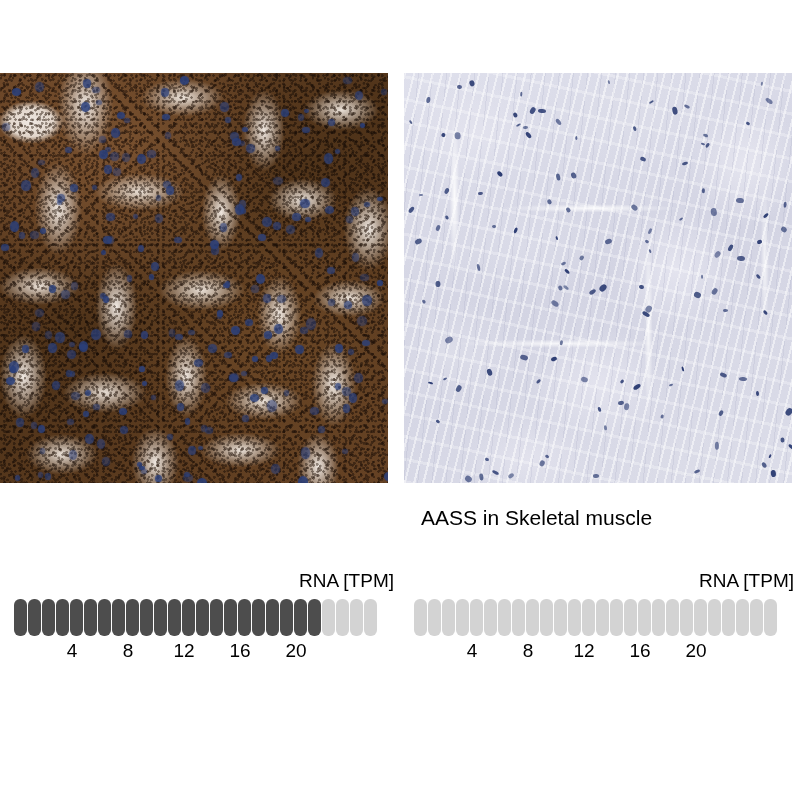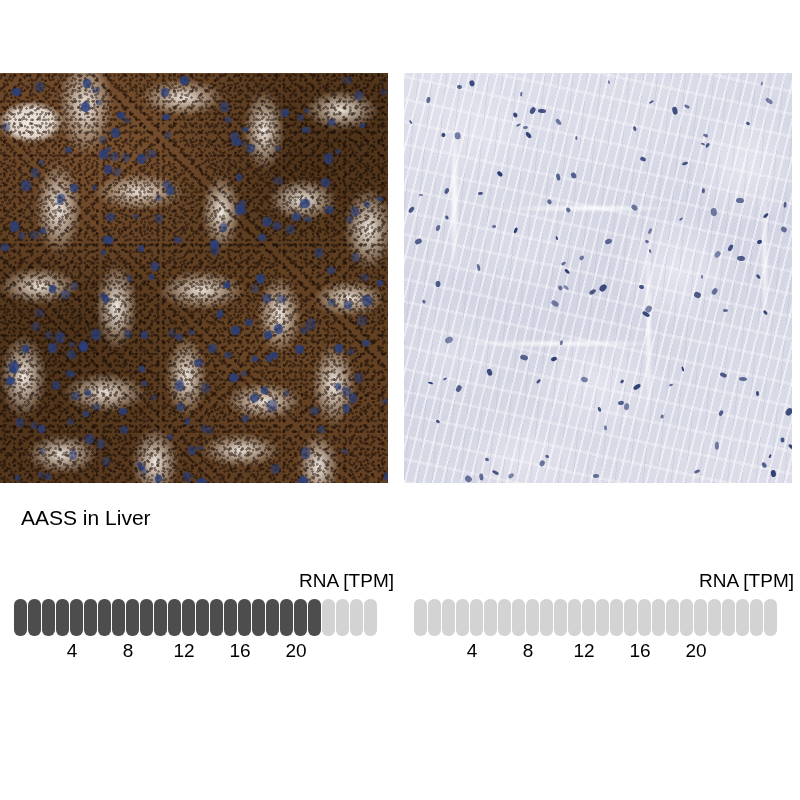--- a/index.html
+++ b/index.html
@@ -499,21 +499,21 @@
           <div class="nuc" style="width: 3.7px; height: 1.6px; left: 10.07%; top: 74.31%; border-radius: 50%; transform: rotate(-30deg); background: rgba(35, 52, 108, 0.75);"></div>
           <div class="nuc" style="width: 7.9px; height: 4px; left: 86.23%; top: 74.16%; border-radius: 50%; transform: rotate(3deg); background: rgba(35, 52, 108, 0.68);"></div>
           <div class="nuc" style="width: 6.8px; height: 4.9px; left: 45.54%; top: 74.16%; border-radius: 50%; transform: rotate(15deg); background: rgba(35, 52, 108, 0.56);"></div>
           <div class="nuc" style="width: 7.3px; height: 5px; left: 56.45%; top: 80.68%; border-radius: 50%; transform: rotate(-82deg); background: rgba(35, 52, 108, 0.59);"></div>
           <div class="nuc" style="width: 6.7px; height: 3.7px; left: 39%; top: 24.91%; border-radius: 50%; transform: rotate(78deg); background: rgba(35, 52, 108, 0.72);"></div>
           <div class="nuc" style="width: 5.1px; height: 3.4px; left: 58.69%; top: 13.12%; border-radius: 50%; transform: rotate(71deg); background: rgba(35, 52, 108, 0.78);"></div>
         </div>
     </div>
   </div>
 
-  <div class="caption left">AASS in Liver</div>
+  <div class="caption right">AASS in Skeletal muscle</div>
 
   <div class="gauge-block left">
     <div class="rna-label">RNA [TPM]</div>
     <div class="bars" id="bars-liver">
         <div class="bar" style="background: rgb(77, 77, 77);"></div>
         <div class="bar" style="background: rgb(77, 77, 77);"></div>
         <div class="bar" style="background: rgb(77, 77, 77);"></div>
         <div class="bar" style="background: rgb(77, 77, 77);"></div>
         <div class="bar" style="background: rgb(77, 77, 77);"></div>
         <div class="bar" style="background: rgb(77, 77, 77);"></div>

